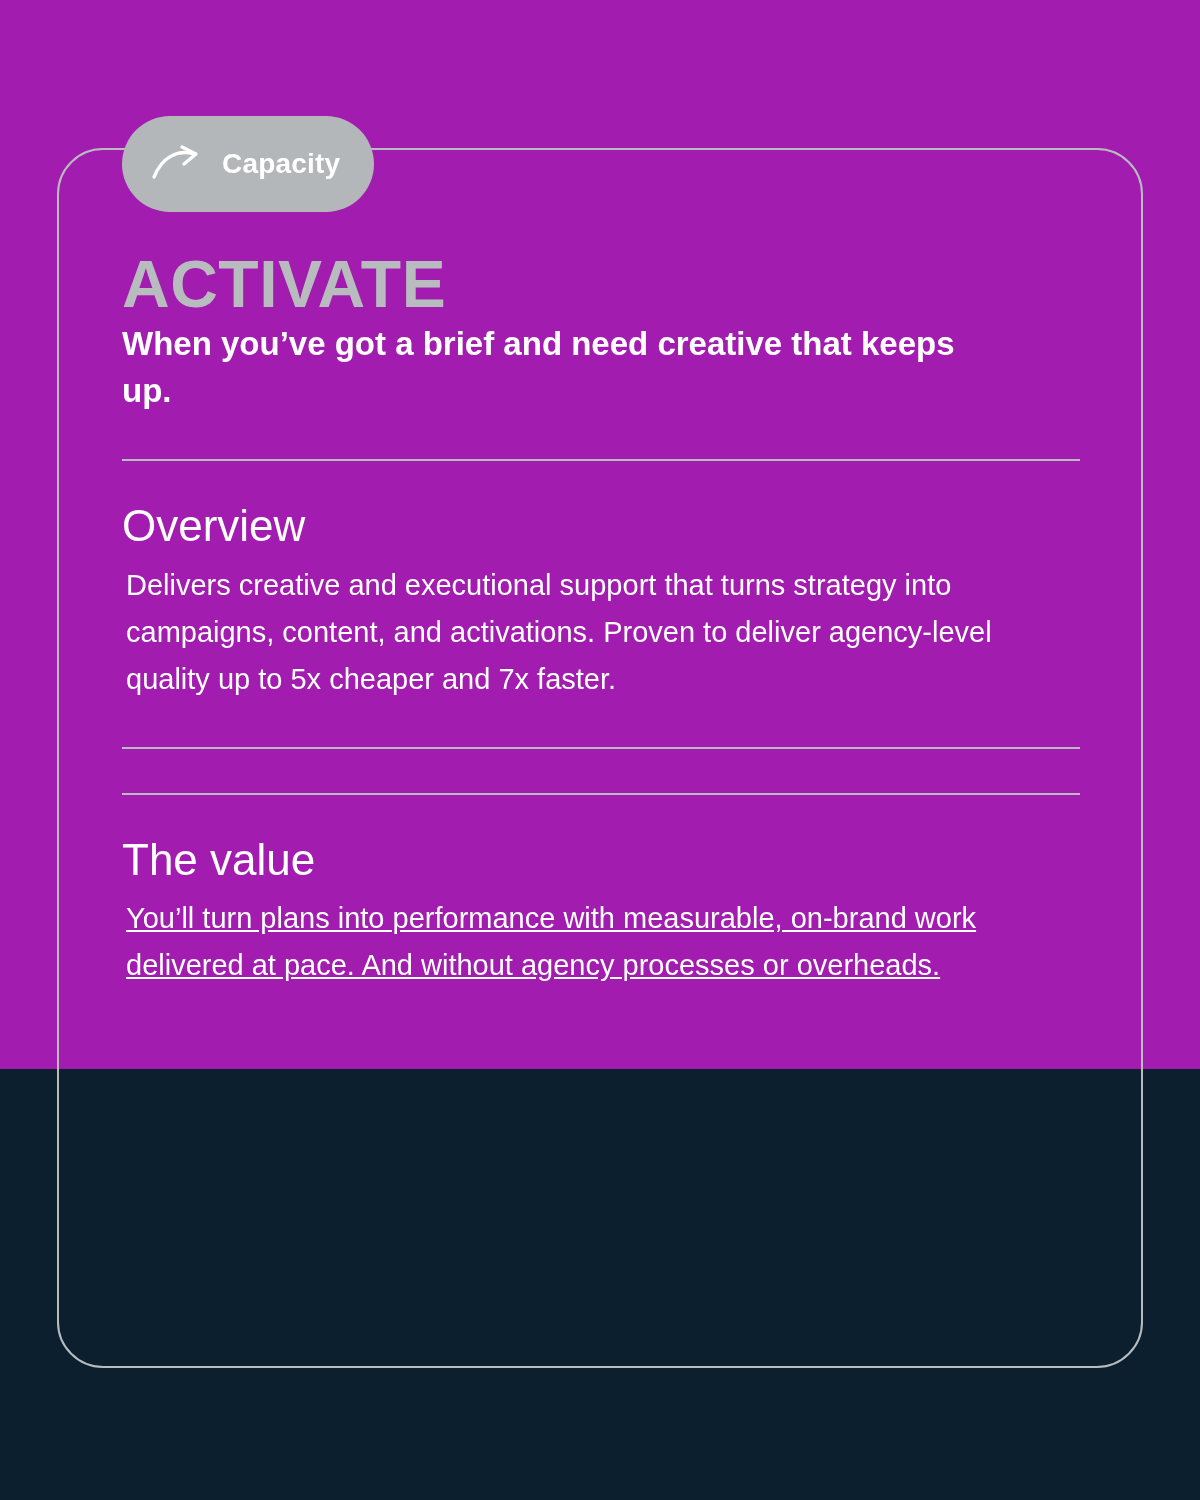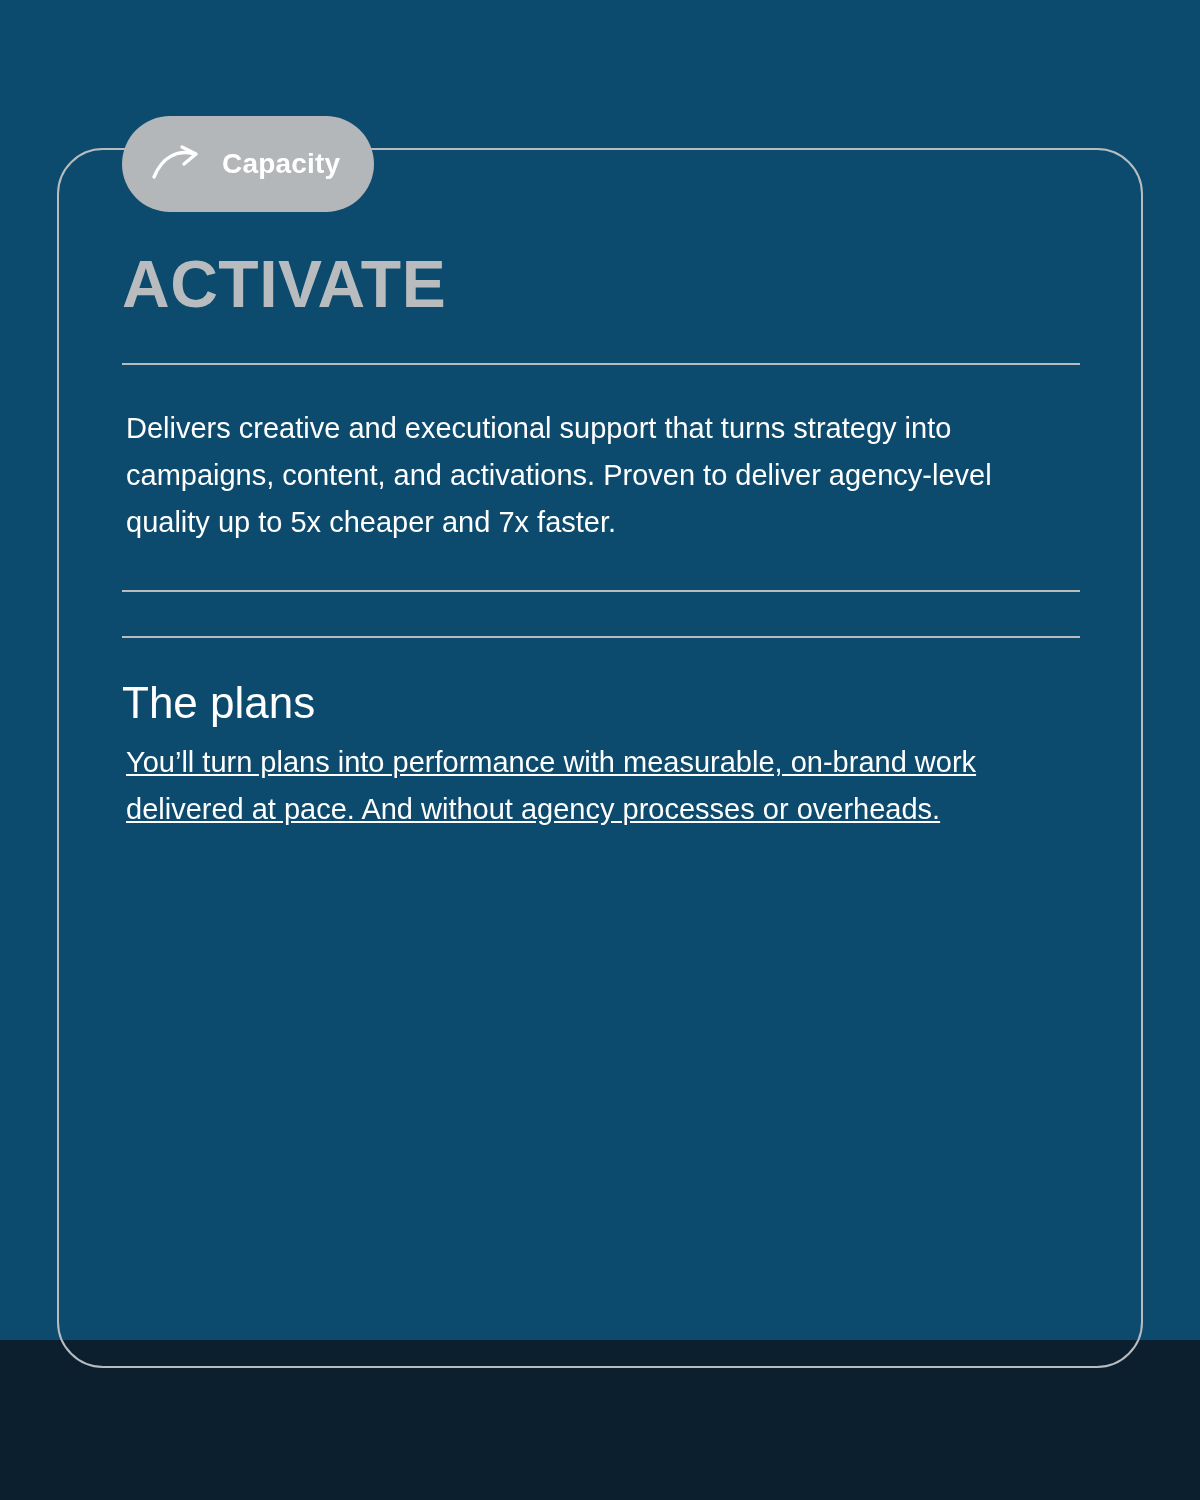--- a/index.html
+++ b/index.html
@@ -9,22 +9,22 @@
   body {
     width: 1200px;
     height: 1500px;
     background: #0b1f2e;
     font-family: "Liberation Sans", sans-serif;
     overflow: hidden;
   }
   .canvas {
     position: relative;
     width: 1200px;
-    height: 1340px;
-    background: #0c4a6e;
+    height: 1069px;
+    background: #a21caf;
   }
   .card {
     position: absolute;
     left: 57px;
     top: 148px;
     width: 1086px;
     height: 1220px;
     border: 2px solid #b9bcbe;
     border-radius: 46px;
     box-sizing: border-box;
@@ -114,33 +114,35 @@
         <path d="M4 33 C12 13, 28 5, 44 10" stroke="#ffffff" stroke-width="3.4" stroke-linecap="round" fill="none"></path>
         <path d="M32 3 L46 10 L34 20" stroke="#ffffff" stroke-width="3.4" stroke-linecap="round" stroke-linejoin="round" fill="none"></path>
       </svg>
     </span>
     <span class="badge-label">Capacity</span>
   </div>
 
   <div class="content">
 
     <h1 class="title">ACTIVATE</h1>
+    <p class="subtitle">When you’ve got a brief and need creative that keeps up.</p>
 
     <div class="divider"></div>
 
     <div class="section">
+      <h2 class="sec-title">Overview</h2>
       <p class="sec-body">Delivers creative and executional support that turns strategy into campaigns, content, and activations. Proven to deliver agency-level quality up to 5x cheaper and 7x faster.</p>
     </div>
 
     <div class="divider"></div>
 
     <div class="section">
     </div>
 
     <div class="divider"></div>
 
     <div class="section">
-      <h2 class="sec-title">The plans</h2>
+      <h2 class="sec-title">The value</h2>
       <p class="sec-body">You’ll turn plans into performance with measurable, on-brand work delivered at pace. And without agency processes or overheads.</p>
     </div>
 
   </div>
 </div>
 
 </body></html>

